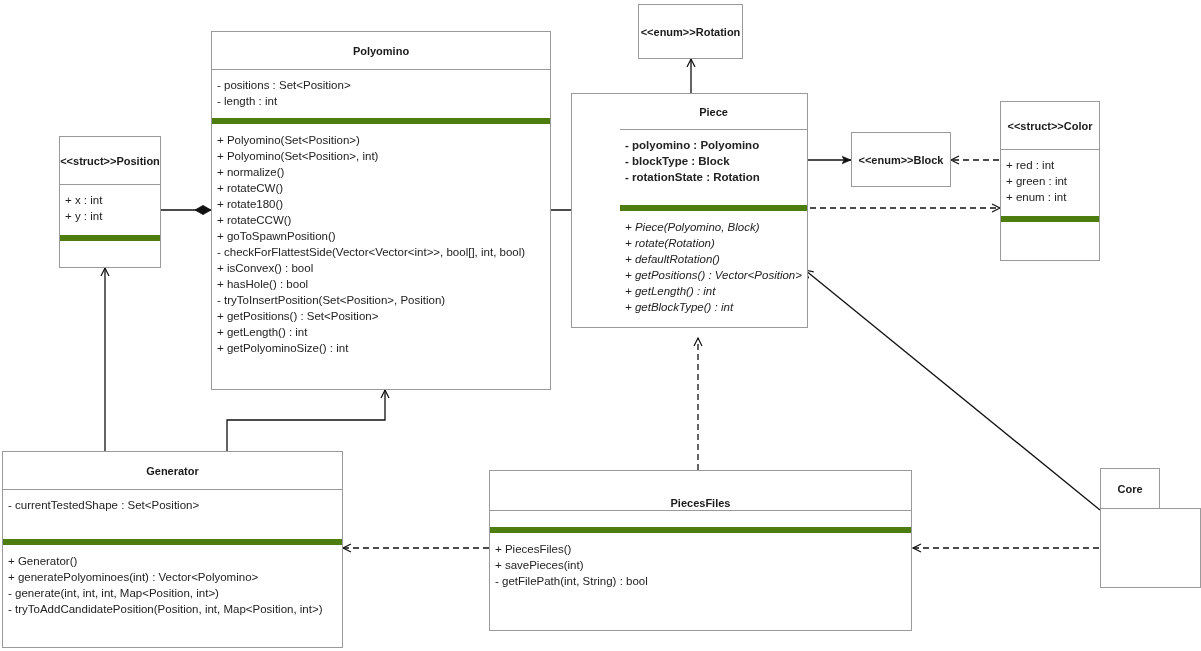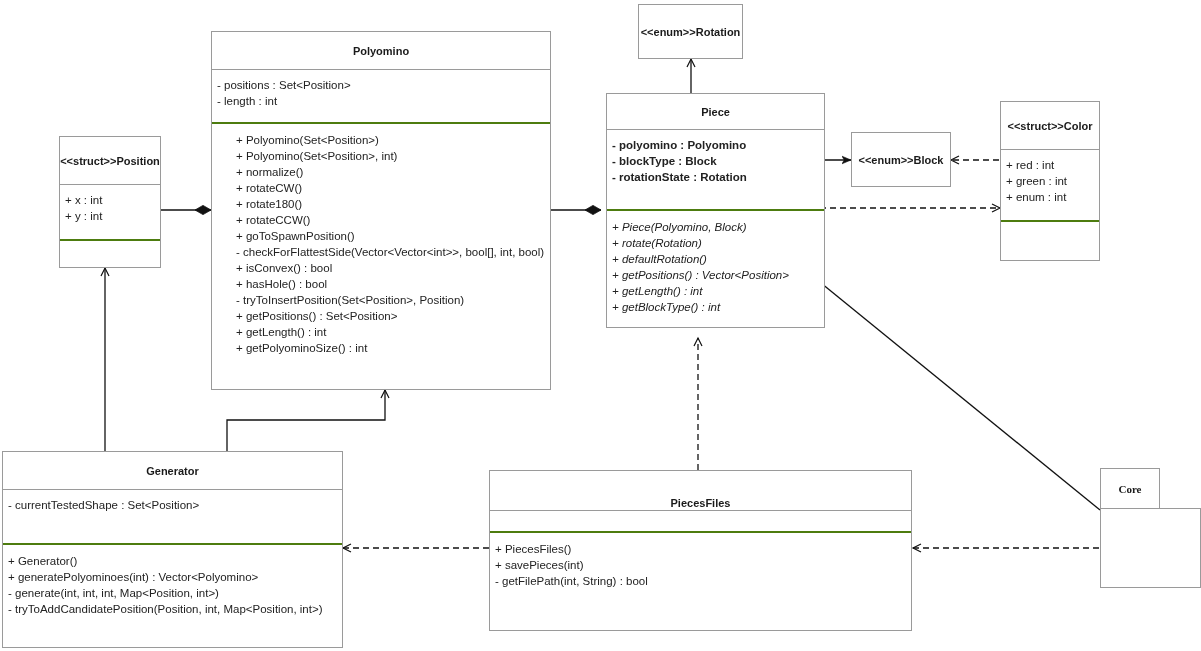--- a/index.html
+++ b/index.html
@@ -54,21 +54,21 @@
     font-weight: bold;
     font-size: 11px;
     display: block;
   }
   .uml-compartment {
     box-sizing: border-box;
     padding: 7px 4px 7px 5px;
     font-size: 11.5px;
     line-height: 16px;
     color: #222222;
-    border-bottom: 2px solid #4d7c0f;
+    border-bottom: 6px solid #4d7c0f;
   }
   .uml-compartment:last-child { border-bottom: none; }
   .uml-compartment.empty { padding: 0; height: 18px; }
   .uml-member {
     white-space: nowrap;
     font-size: 11.5px;
     line-height: 16px;
     color: #222222;
   }
   
@@ -180,21 +180,21 @@
   </div>
 
   <div class="uml-class" style="left:211px; top:31px; width:340px; height:359px;">
     <div class="uml-header with-compartments" style="height:38px;">
       <span>Polyomino</span>
     </div>
     <div class="uml-compartment" style="height:54px;">
       <div class="uml-member">- positions : Set&lt;Position&gt;</div>
       <div class="uml-member">- length : int</div>
     </div>
-    <div class="uml-compartment" style="padding-top:8px;margin-left:19px;">
+    <div class="uml-compartment" style="padding-top:8px;">
       <div class="uml-member">+ Polyomino(Set&lt;Position&gt;)</div>
       <div class="uml-member">+ Polyomino(Set&lt;Position&gt;, int)</div>
       <div class="uml-member">+ normalize()</div>
       <div class="uml-member">+ rotateCW()</div>
       <div class="uml-member">+ rotate180()</div>
       <div class="uml-member">+ rotateCCW()</div>
       <div class="uml-member">+ goToSpawnPosition()</div>
       <div class="uml-member">- checkForFlattestSide(Vector&lt;Vector&lt;int&gt;&gt;, bool[], int, bool)</div>
       <div class="uml-member">+ isConvex() : bool</div>
       <div class="uml-member">+ hasHole() : bool</div>
@@ -205,21 +205,21 @@
     </div>
   </div>
 
   <div class="uml-class" style="left:638px; top:4px; width:105px; height:55px;">
     <div class="uml-header" style="border-bottom:none;">
       <span class="uml-stereotype">&lt;&lt;enum&gt;&gt;</span>
       <span>Rotation</span>
     </div>
   </div>
 
-  <div class="uml-class" style="left:606px; top:93px; width:219px; height:235px;">
+  <div class="uml-class" style="left:571px; top:93px; width:237px; height:235px;padding-left:48px;">
     <div class="uml-header with-compartments" style="height:36px;">
       <span>Piece</span>
     </div>
     <div class="uml-compartment" style="height:81px;font-weight:bold;">
       <div class="uml-member">- polyomino : Polyomino</div>
       <div class="uml-member">- blockType : Block</div>
       <div class="uml-member">- rotationState : Rotation</div>
     </div>
     <div class="uml-compartment" style="padding-top:8px;font-style:italic;">
       <div class="uml-member">+ Piece(Polyomino, Block)</div>
@@ -271,20 +271,20 @@
       <span>PiecesFiles</span>
     </div>
     <div class="uml-compartment empty" style="height:22px;"></div>
     <div class="uml-compartment" style="padding-top:8px;">
       <div class="uml-member">+ PiecesFiles()</div>
       <div class="uml-member">+ savePieces(int)</div>
       <div class="uml-member">- getFilePath(int, String) : bool</div>
     </div>
   </div>
 
-  <div class="uml-package" style="left:1100px; top:468px; width:101px; height:120px;font-family:Liberation Serif, serif;">
+  <div class="uml-package" style="left:1100px; top:468px; width:101px; height:120px;">
     <div class="pkg-tab" style="left:0px; top:0px; width:60px; height:41px;">
       <span>Core</span>
     </div>
     <div class="pkg-body" style="left:0px; top:40px; width:101px; height:80px;"></div>
   </div>
 
 </div>
 
 </body></html>

